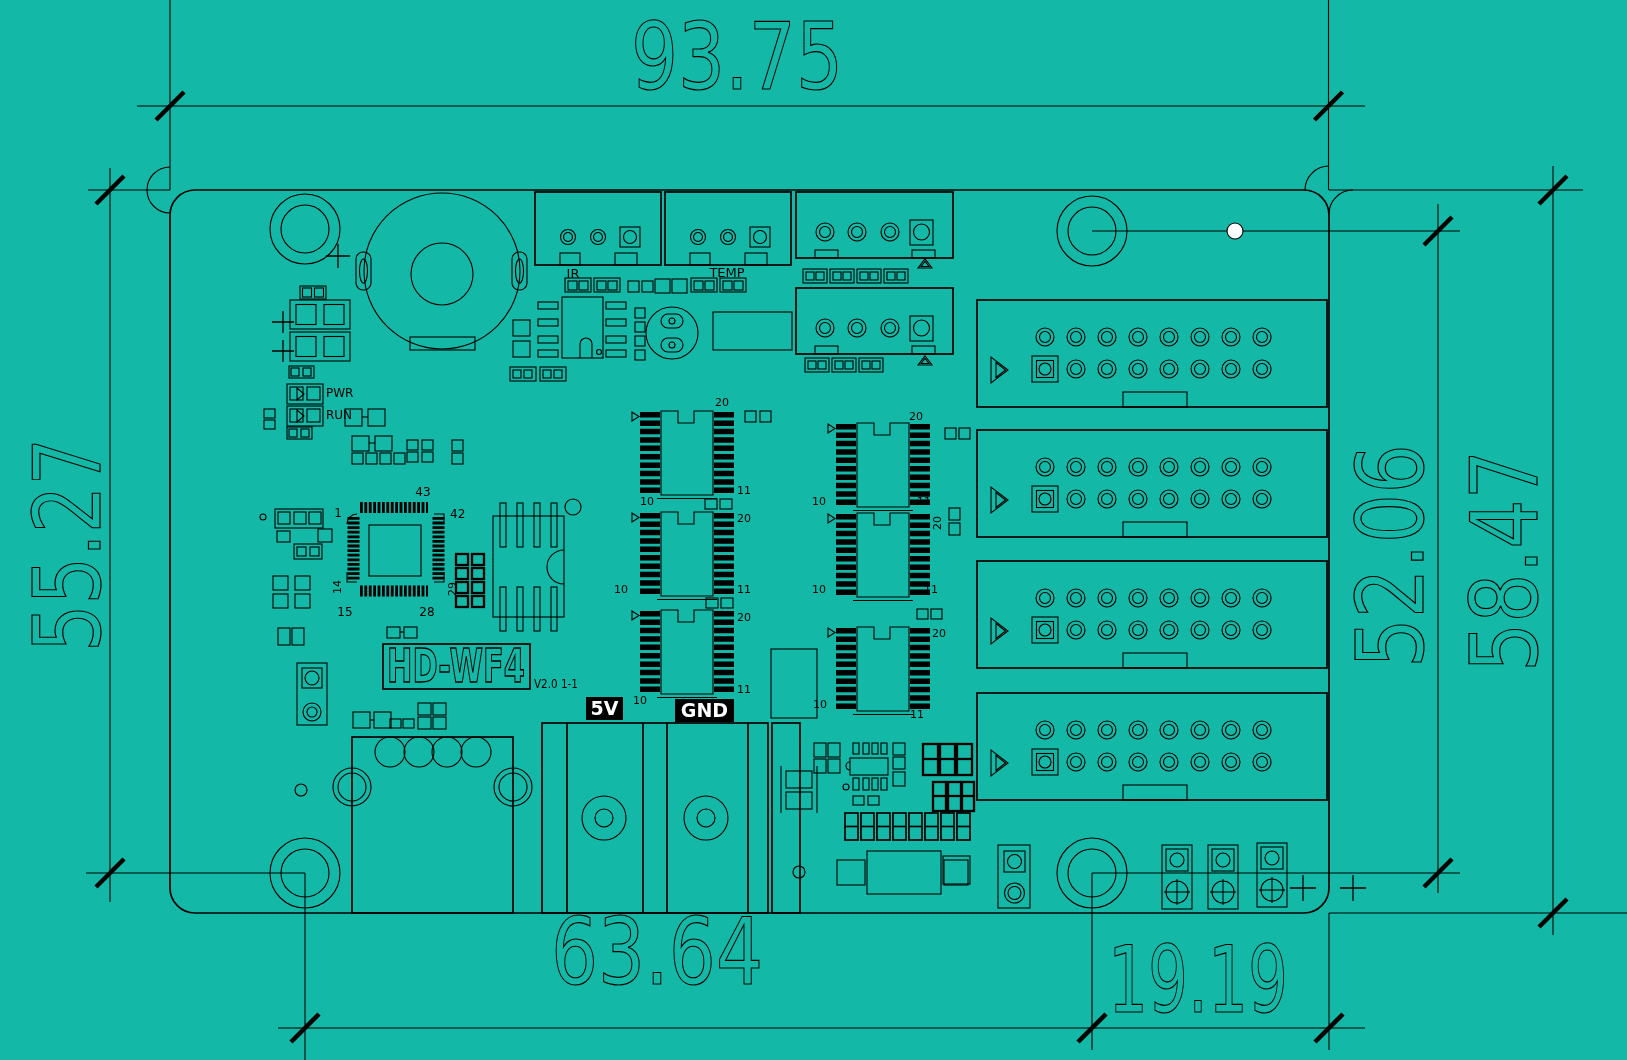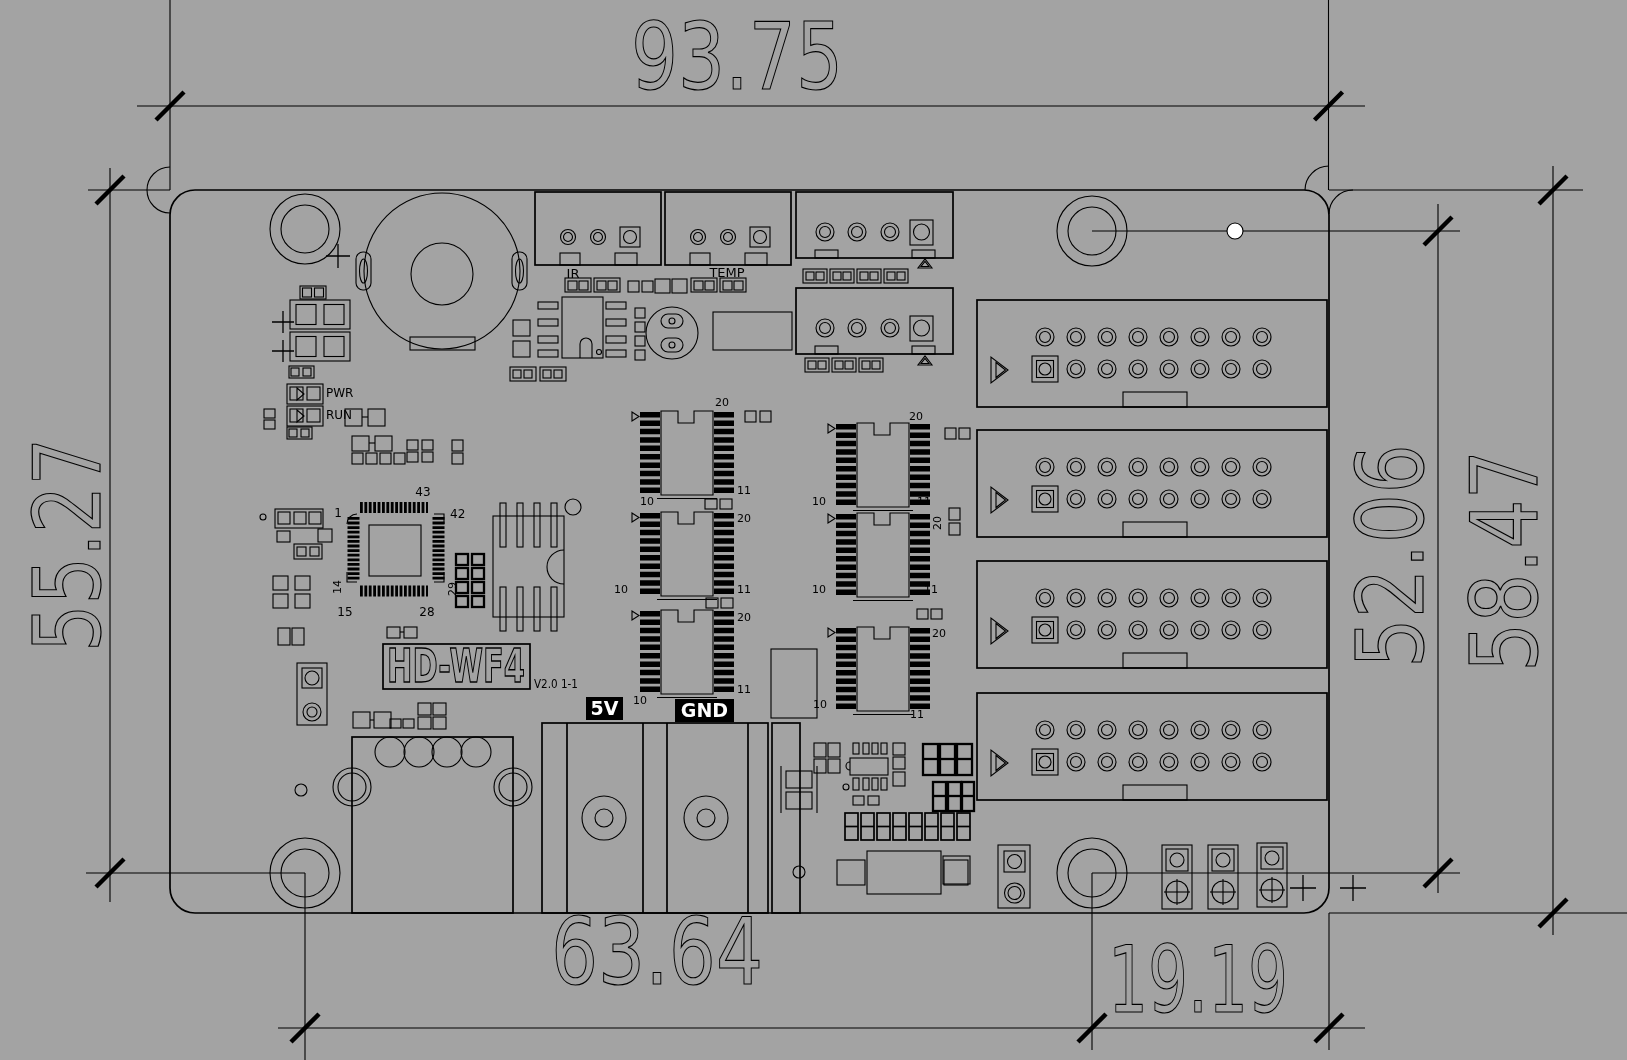--- a/index.html
+++ b/index.html
@@ -1,16 +1,16 @@
 <!DOCTYPE html>
 <html><head>
 <meta charset="utf-8">
 <style>
   html,body{margin:0;padding:0;background:#fff;}
-  .stage{position:relative;width:1627px;height:1060px;background:#a3a3a3;overflow:hidden;}
+  .stage{position:relative;width:1627px;height:1060px;background:#14b8a6;overflow:hidden;}
   svg{display:block;}
   .s1{fill:none;stroke:#000;stroke-width:1.1;}
   .s2{fill:none;stroke:#000;stroke-width:1.7;}
   .s3{fill:none;stroke:#000;stroke-width:2.3;}
   .dim{fill:none;stroke:#000;stroke-width:1.2;font-family:"DejaVu Sans",sans-serif;}
   .tick{stroke:#000;stroke-width:4.5;stroke-linecap:butt;}
   .lbl{fill:#000;font-family:"DejaVu Sans",sans-serif;}
   .wlbl{fill:#fff;font-family:"DejaVu Sans",sans-serif;font-weight:bold;}
   .blk{fill:#000;stroke:none;}
 </style>

